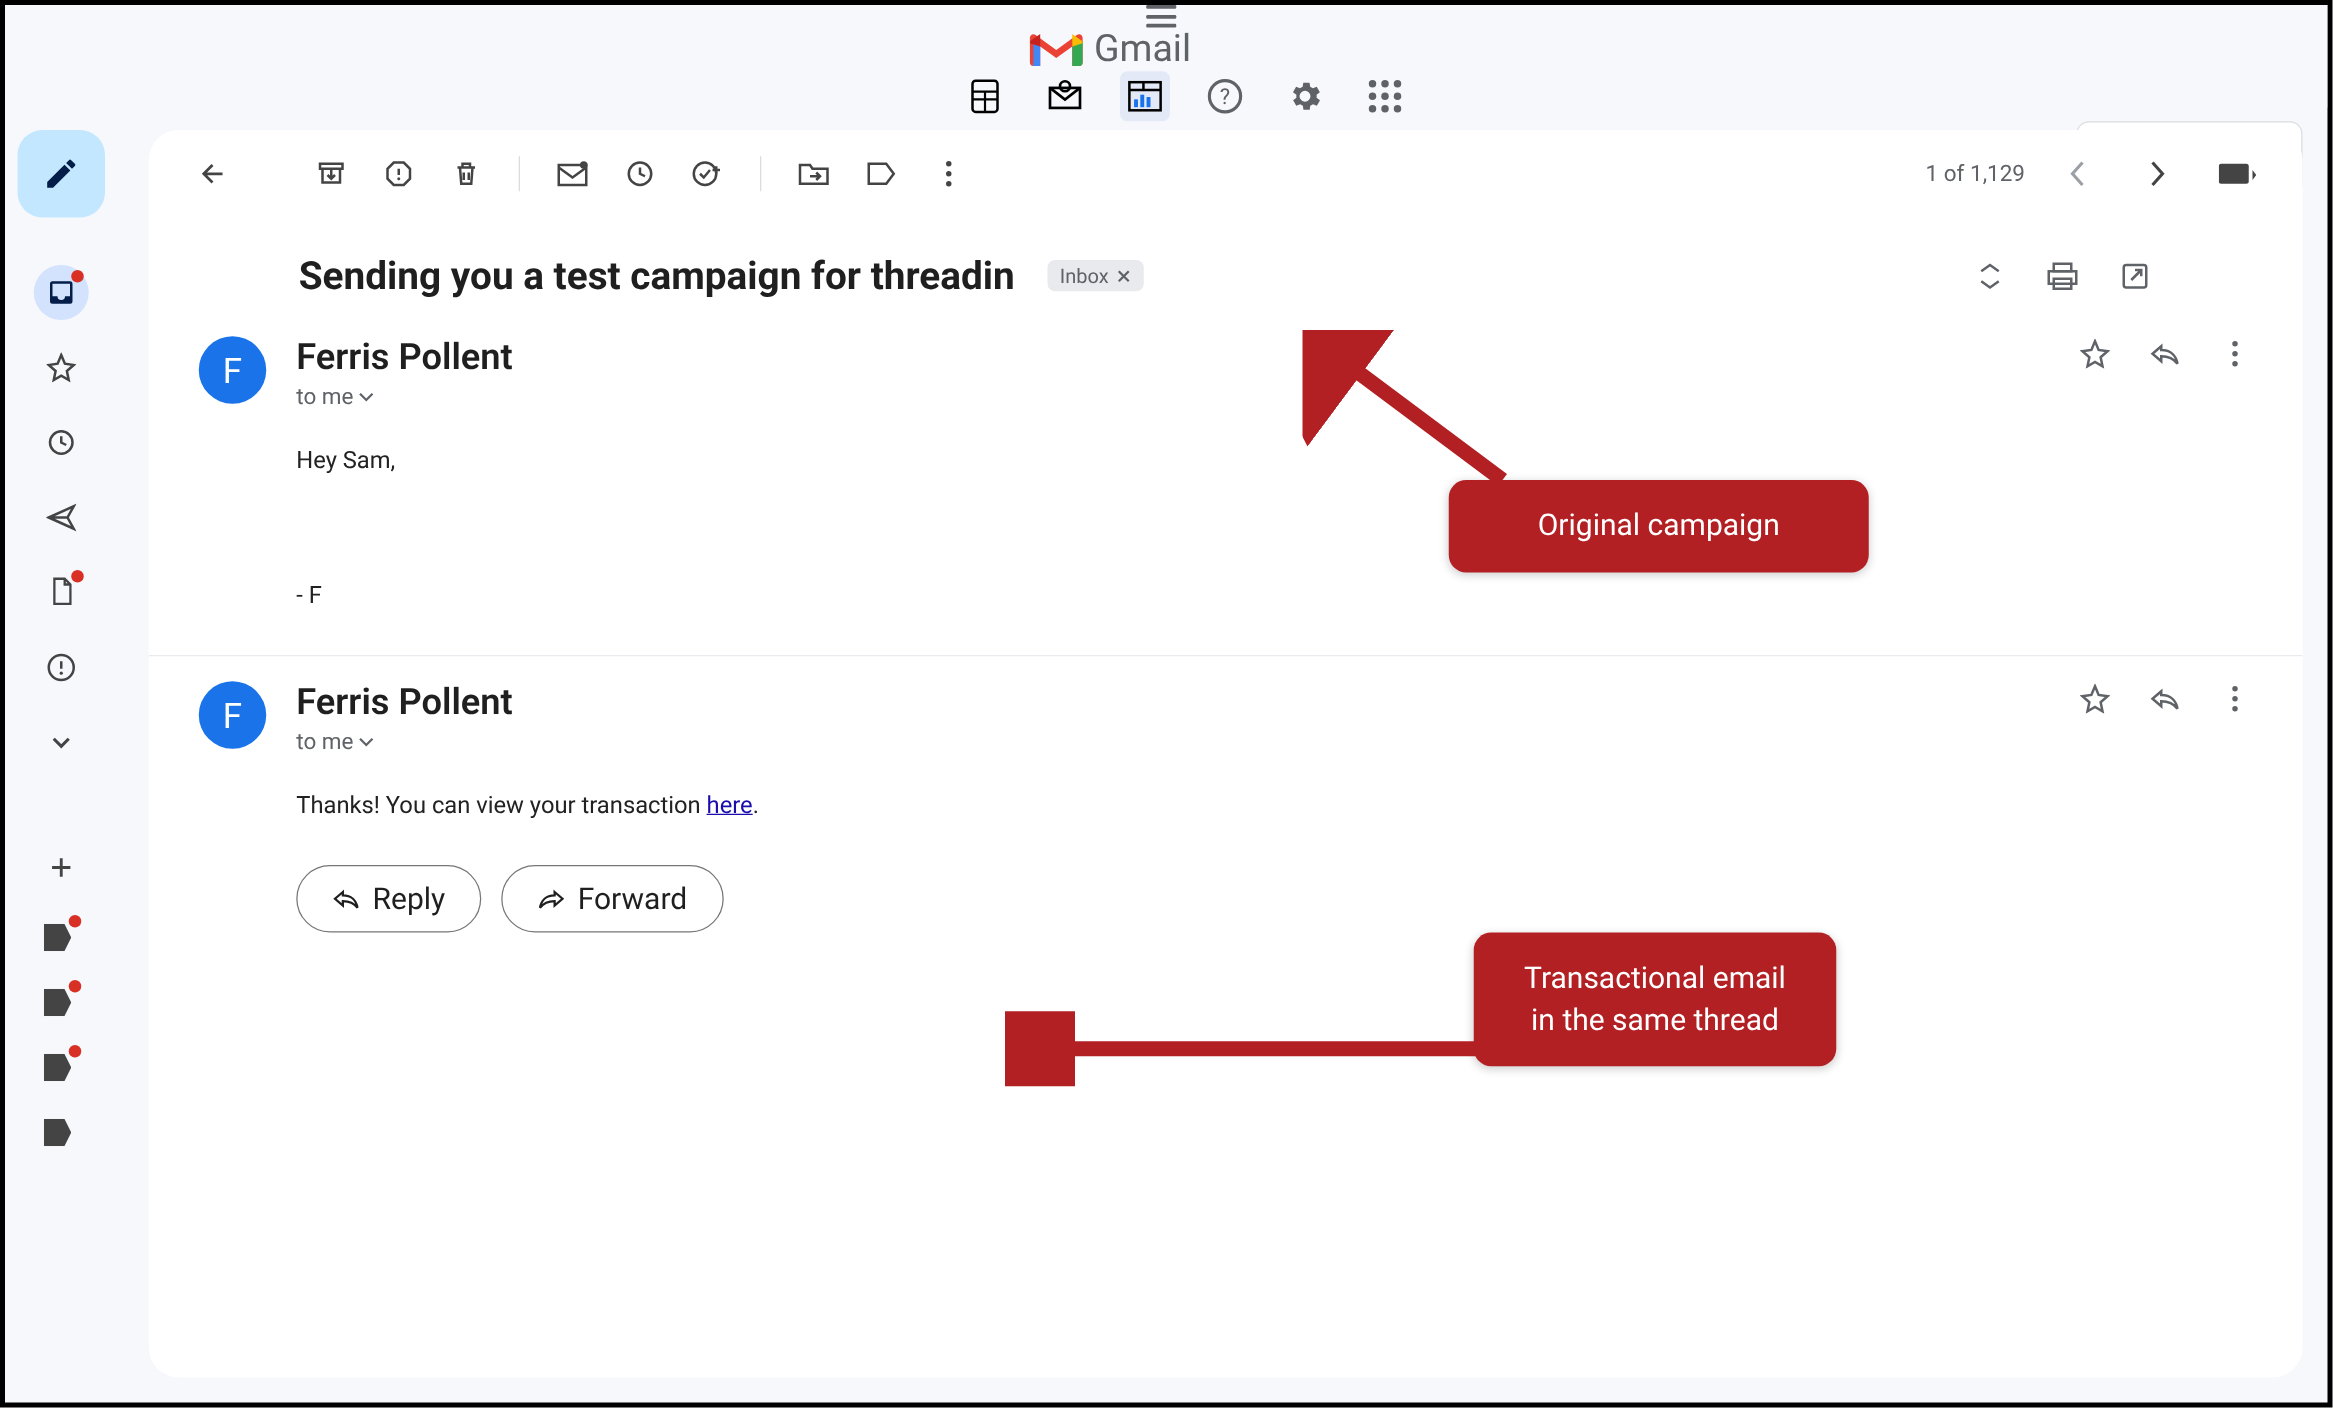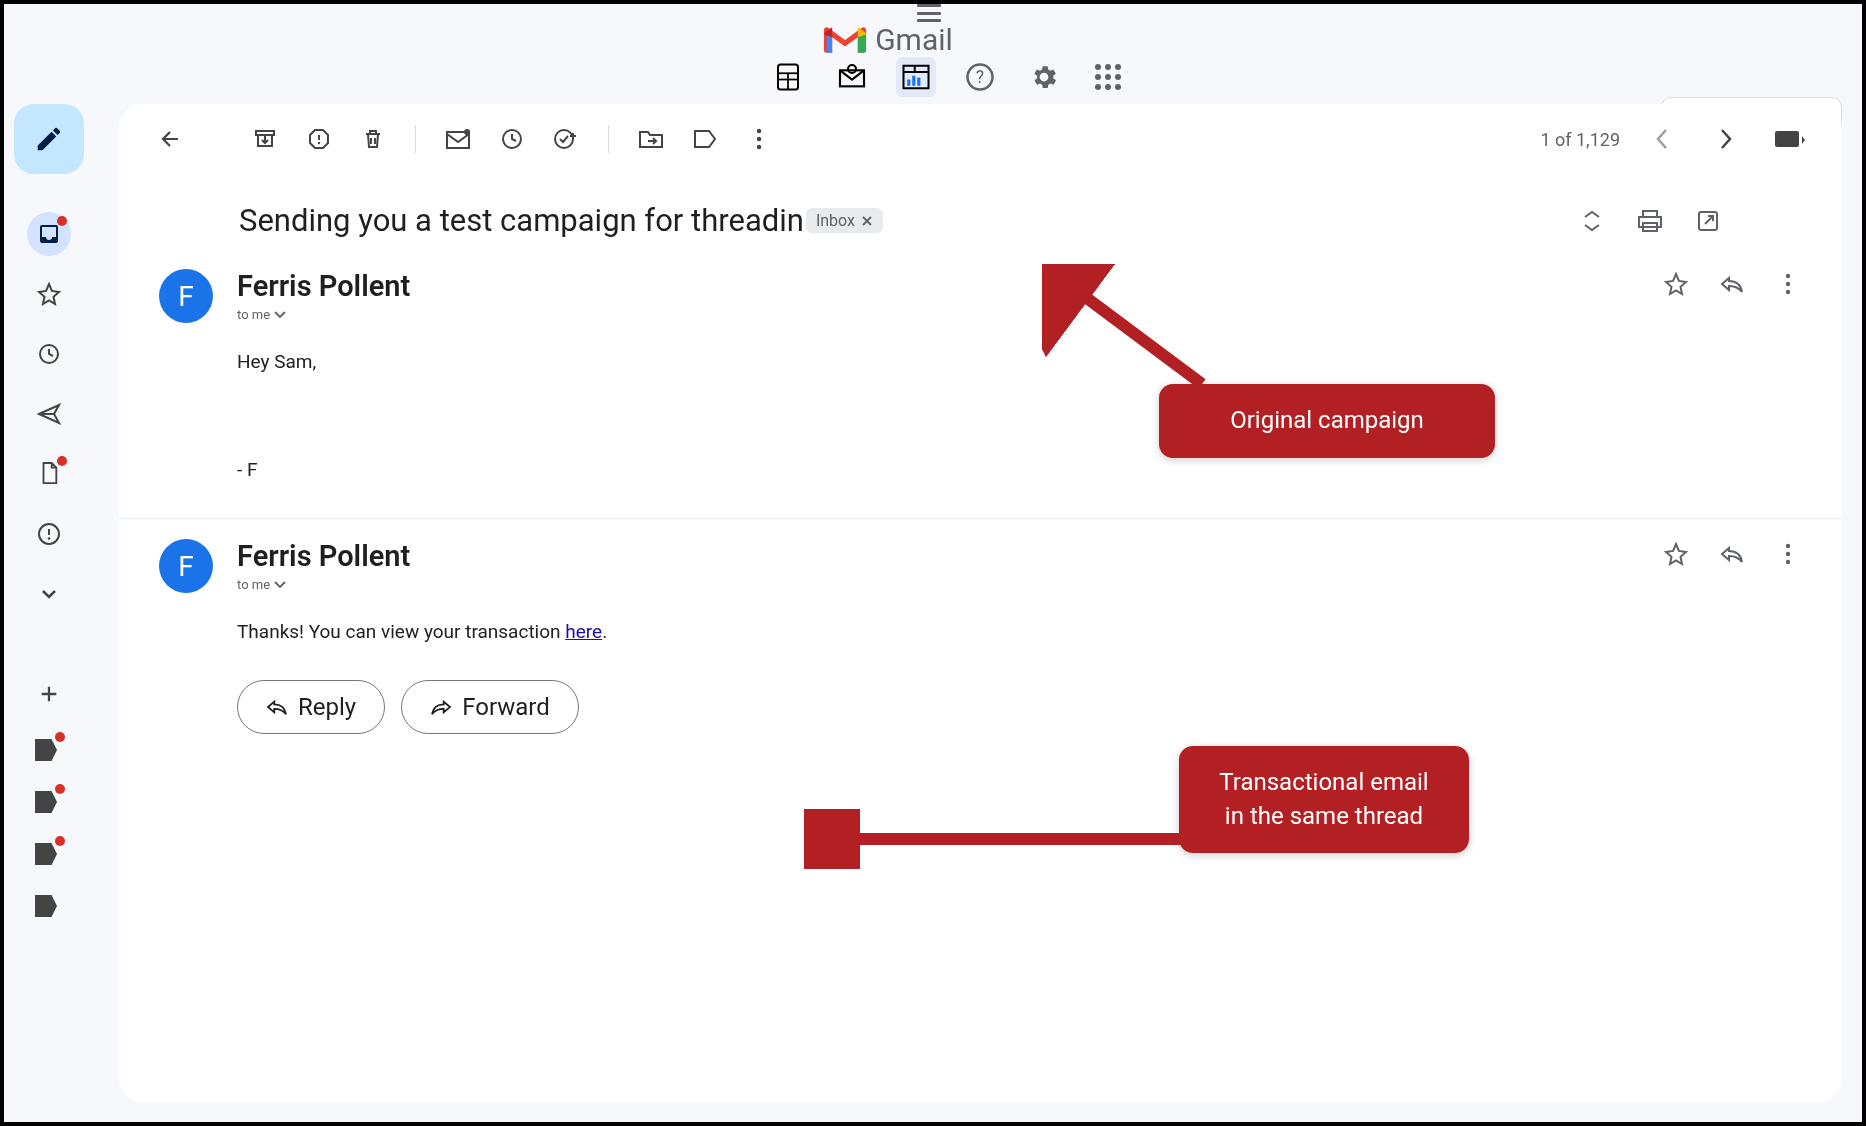--- a/index.html
+++ b/index.html
@@ -86,31 +86,31 @@
     display:flex; align-items:center; height:70px; padding: 0 30px;
     border-bottom: none;
   }
   .tb-left { display:flex; align-items:center; gap: 10px;}
   .tb-btn { width:44px; height:44px; display:flex; align-items:center; justify-content:center; cursor:pointer; color:#444; border-radius:50%;}
   .tb-sep { width:1px; height:28px; background:#dadce0; margin: 0 10px;}
   .tb-right { margin-left:auto; display:flex; align-items:center; gap:20px; color:#5f6368; font-size:18px;}
   .subject-row {
     display:flex; align-items:center; padding: 28px 120px 10px 120px;
   }
-  .subject { font-size: 31px; color:#1f1f1f; font-weight:400; margin-right: 2px; text-align: center;}
+  .subject { font-size: 31px; color:#1f1f1f; font-weight:700; margin-right: 26px; text-align: center;}
   .inbox-chip { background:#e8eaed; color:#5f6368; font-size:16px; padding:3px 10px; border-radius:6px; display:flex; align-items:center; gap:6px;}
   .subject-actions { margin-left:auto; display:flex; gap:30px; color:#5f6368;}
   .subj-act { cursor:pointer; width:28px; height:28px; display:flex; align-items:center; justify-content:center;}
   
   .message { padding: 20px 40px 30px 40px; display:flex; }
   .msg-avatar { width:54px; height:54px; border-radius:50%; background:#1a73e8; color:#fff; font-size:28px; display:flex; align-items:center; justify-content:center; flex-shrink:0; margin-right: 24px;}
   .msg-body { flex:1;}
   .sender-row { display:flex; align-items:baseline; gap:10px;}
   .sender { font-size:29px; font-weight:600; color:#1f1f1f;}
-  .to-row { font-size:13px; color:#5f6368; display:flex; align-items:center; gap:4px; margin-top:4px;}
+  .to-row { font-size:18px; color:#5f6368; display:flex; align-items:center; gap:4px; margin-top:4px;}
   .msg-text { font-size:19px; color:#222; margin-top: 22px; line-height: 1.9;}
   .msg-text a { color:#1a0dab; text-decoration:underline;}
   .msg-actions { margin-left:auto; display:flex; gap:28px; color:#5f6368;}
   .msg-act { cursor:pointer; width:28px; height:28px; display:flex; align-items:center; justify-content:center;}
   .divider { height:1px; background:#e8eaed; margin: 0;}
   .reply-row { display:flex; gap:16px; margin-top: 30px;}
   .pill-btn {
     border:1px solid #747775; border-radius:28px; padding: 12px 28px;
     font-size:24px; display:flex; align-items:center; gap:10px; cursor:pointer;
     background:#fff; color:#1f1f1f;

